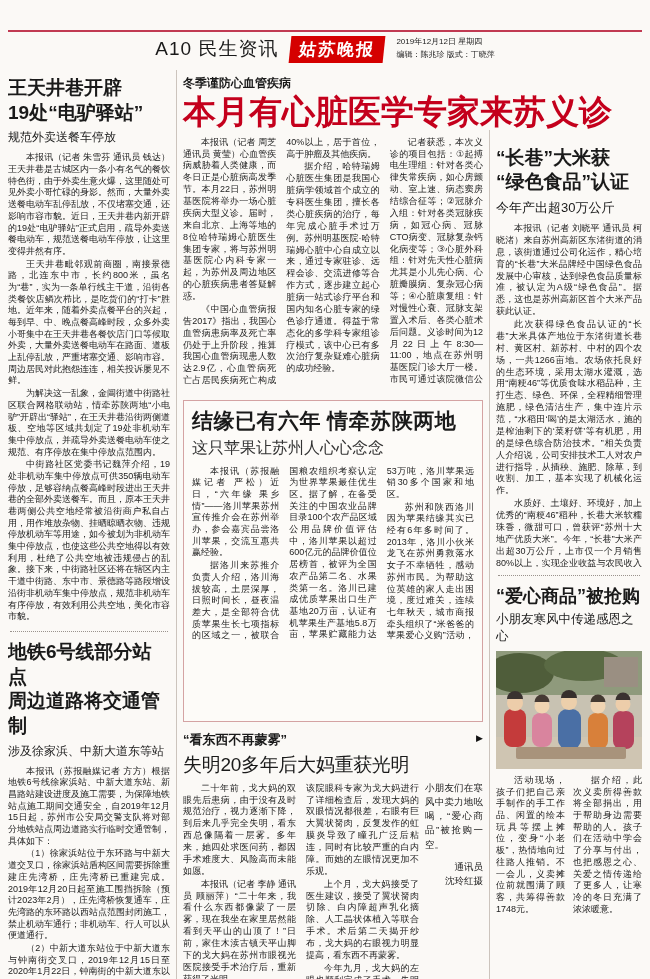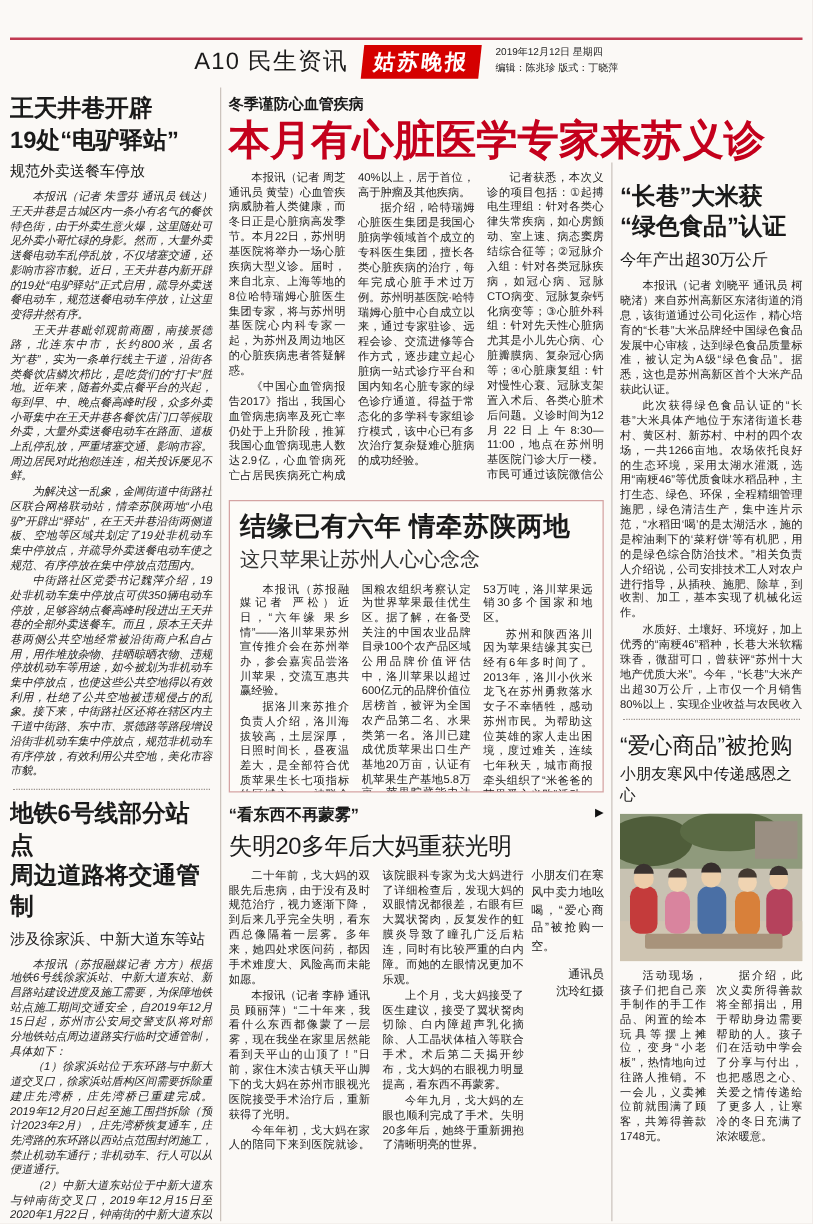--- a/index.html
+++ b/index.html
@@ -29,30 +29,30 @@
   .mid-row{display:flex;}
   .col-center{width:300px;flex:none;}
   .col-right{width:146px;flex:none;}
   
   .para{margin:0 0 1px 0;text-indent:2em;text-align:justify;}
   .body-txt{color:#222;}
   .dotted-sep{border-top:1px dotted #9a938d;margin:8px 2px;}
   
   .l-title{font-size:19px;font-weight:bold;line-height:1.3;margin-top:6px;}
   .l-subtitle{font-size:12px;margin-top:4px;}
-  .l-body{font-size:9px;line-height:1.3;margin-top:6px;font-style:italic;}
+  .l-body{font-size:9px;line-height:1.3;margin-top:6px;}
   
   .heart-head{padding-top:3px;}
   .heart-overline{font-size:12px;font-weight:bold;margin:2px 0 3px;}
   .heart-title{font-size:33px;font-weight:bold;color:var(--headline-red);
     white-space:nowrap;letter-spacing:0;line-height:1.05;}
   .heart-body{height:256px;overflow:hidden;column-count:3;column-gap:10px;
     font-size:9px;line-height:1.32;margin-top:7px;}
   
-  .apple-box{border:1px solid #d4a3a3;margin-top:7px;padding:6px 8px;height:234px;
+  .apple-box{border:1px solid #d4a3a3;margin-top:7px;padding:6px 8px;height:322px;
     box-sizing:border-box;overflow:hidden;background:#fdfbf8;}
   .apple-title{font-size:21px;font-weight:bold;letter-spacing:0.5px;}
   .apple-subtitle{font-size:16px;color:#333;margin-top:3px;}
   .apple-body{column-count:3;column-gap:10px;font-size:9px;line-height:1.3;
     height:182px;overflow:hidden;margin-top:7px;}
   
   .eye-sec{display:flex;margin-top:9px;gap:6px;}
   .eye-article{width:236px;flex:none;}
   .eye-overline{font-size:13px;font-weight:bold;}
   .eye-title{font-size:19px;font-weight:normal;margin:3px 0 5px;letter-spacing:-0.3px;}
@@ -60,21 +60,21 @@
     height:258px;overflow:hidden;}
   .caption-col{flex:1;min-width:0;padding-top:2px;}
   .caption-arrow{text-align:right;font-size:9px;color:#111;}
   .caption-text{font-size:9.5px;line-height:1.5;margin-top:38px;text-align:justify;}
   .caption-credit{font-size:9.5px;text-align:right;margin-top:8px;line-height:1.5;}
   
   .r1{padding-top:16px;}
   .r1-title{font-size:19px;font-weight:bold;line-height:1.3;}
   .r1-subtitle{font-size:13px;margin-top:4px;}
   .r1-body{font-size:9px;line-height:1.32;margin-top:6px;height:344px;overflow:hidden;}
-  .r2-title{font-size:18px;font-weight:normal;}
+  .r2-title{font-size:18px;font-weight:bold;}
   .r2-subtitle{font-size:12.5px;margin-top:3px;}
   .photo{margin-top:6px;width:146px;height:118px;display:block;}
   .r2-body{column-count:2;column-gap:8px;font-size:9px;line-height:1.3;
     height:202px;overflow:hidden;margin-top:6px;}
 </style>
 </head>
 <body>
 
 <div class="page">
 

